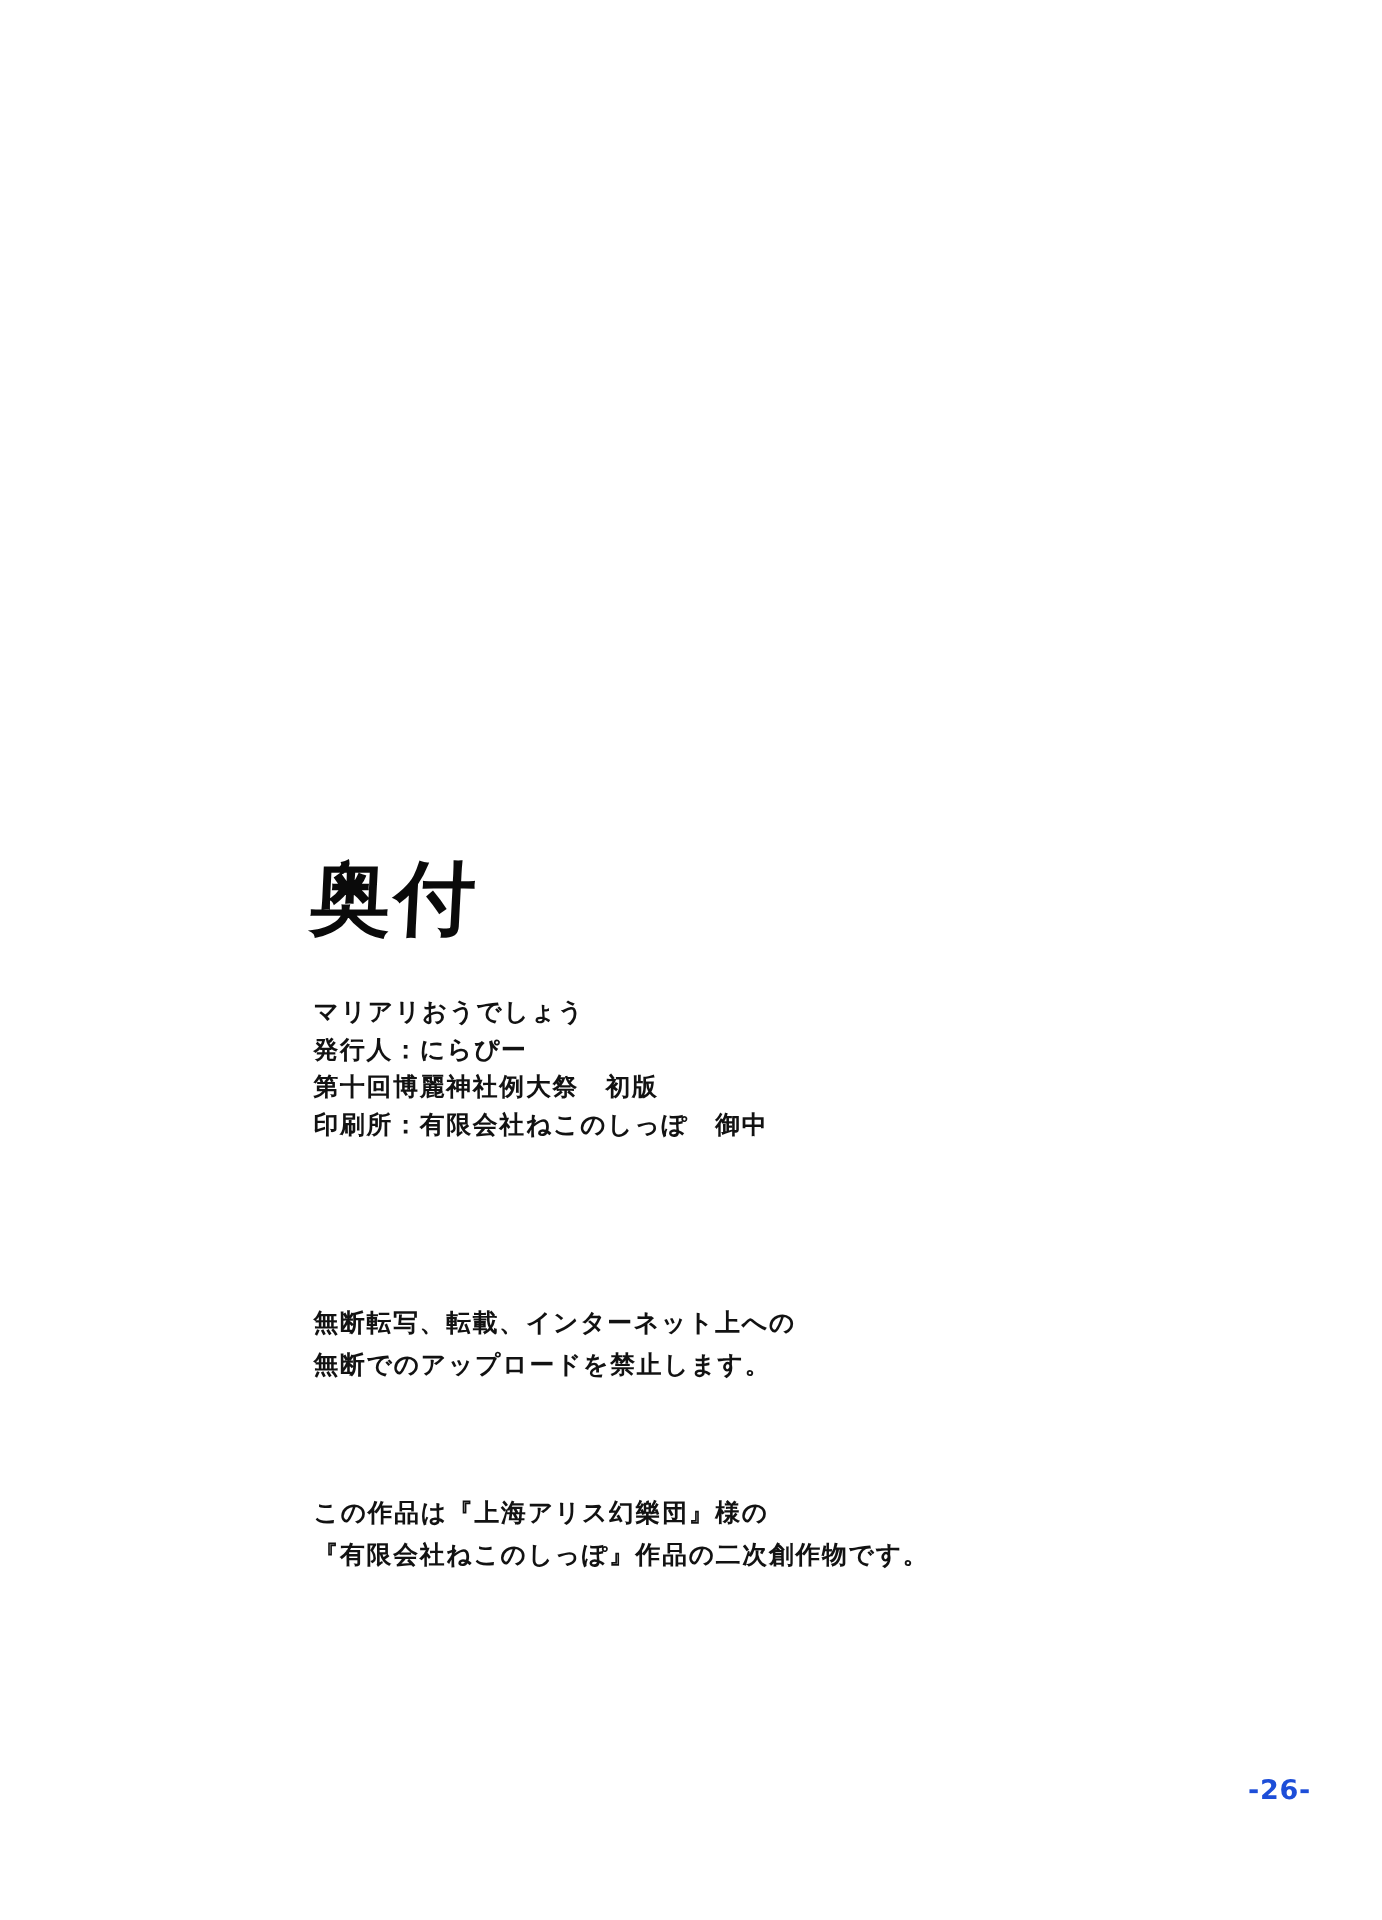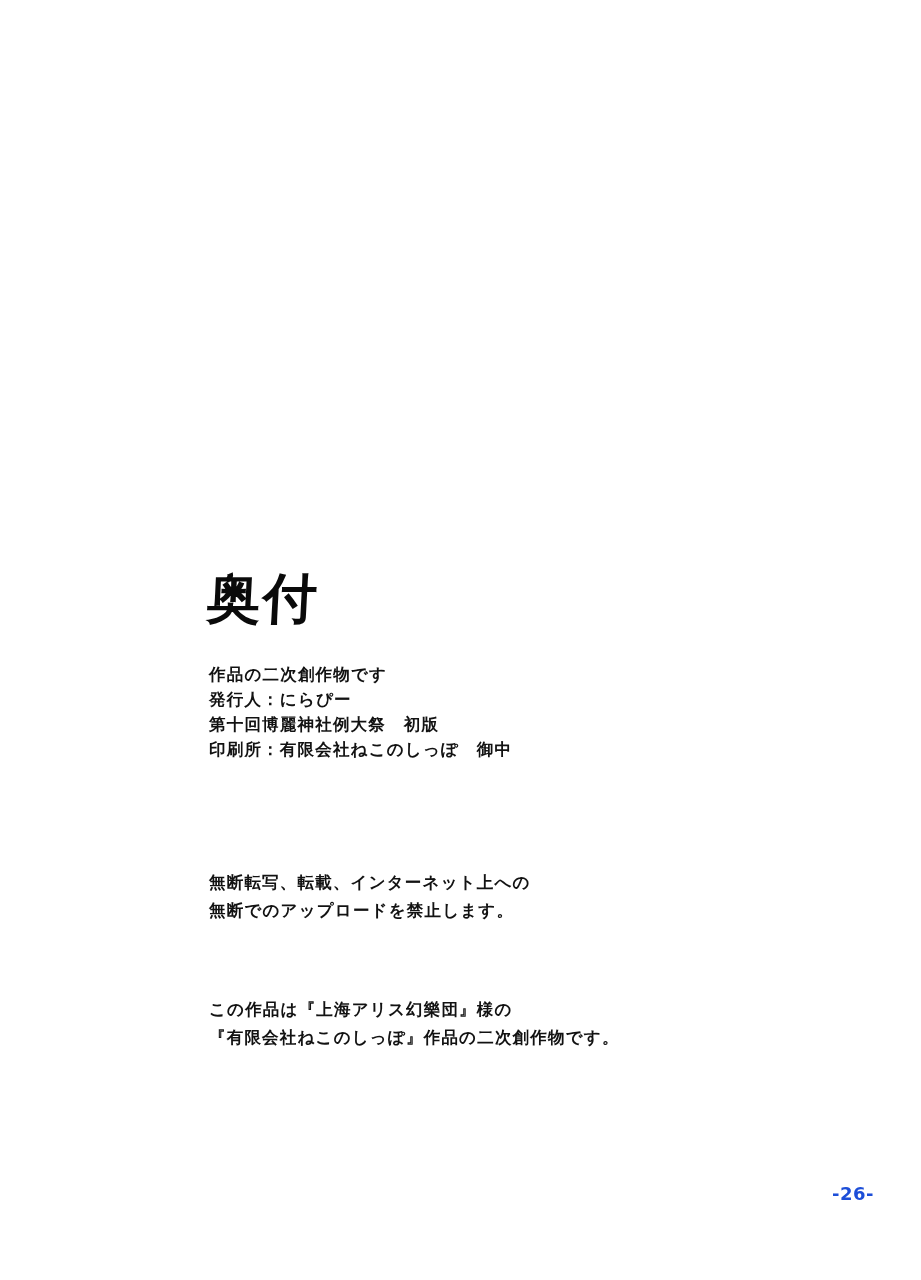--- a/index.html
+++ b/index.html
@@ -61,21 +61,21 @@
   }
   .notice-1 { top: 868px; }
   .notice-2 { top: 995px; }
   .notice-line {
     font-size: 16.5px;
     line-height: 28px;
     font-weight: 700;
     letter-spacing: 1.2px;
     color: #121212;
     white-space: pre;
-    font-family: Liberation Sans, sans-serif;
+    font-family: Liberation Serif, serif;
   }
 
   
   .page-number {
     position: absolute;
     right: 47px;
     top: 1183px;
     font-size: 18px;
     font-weight: 700;
     letter-spacing: 0.5px;
@@ -84,21 +84,21 @@
   }
 </style>
 </head>
 <body>
 
 <div class="page">
 
   <div class="colophon-title">奥付</div>
 
   <div class="credits">
-    <div class="credit-line">作品の二次創作物です</div>
+    <div class="credit-line">マリアリおうでしょう</div>
     <div class="credit-line">発行人：にらぴー</div>
     <div class="credit-line">第十回博麗神社例大祭　初版</div>
     <div class="credit-line">印刷所：有限会社ねこのしっぽ　御中</div>
   </div>
 
   <div class="notice notice-1">
     <div class="notice-line">無断転写、転載、インターネット上への</div>
     <div class="notice-line">無断でのアップロードを禁止します。</div>
   </div>
 

